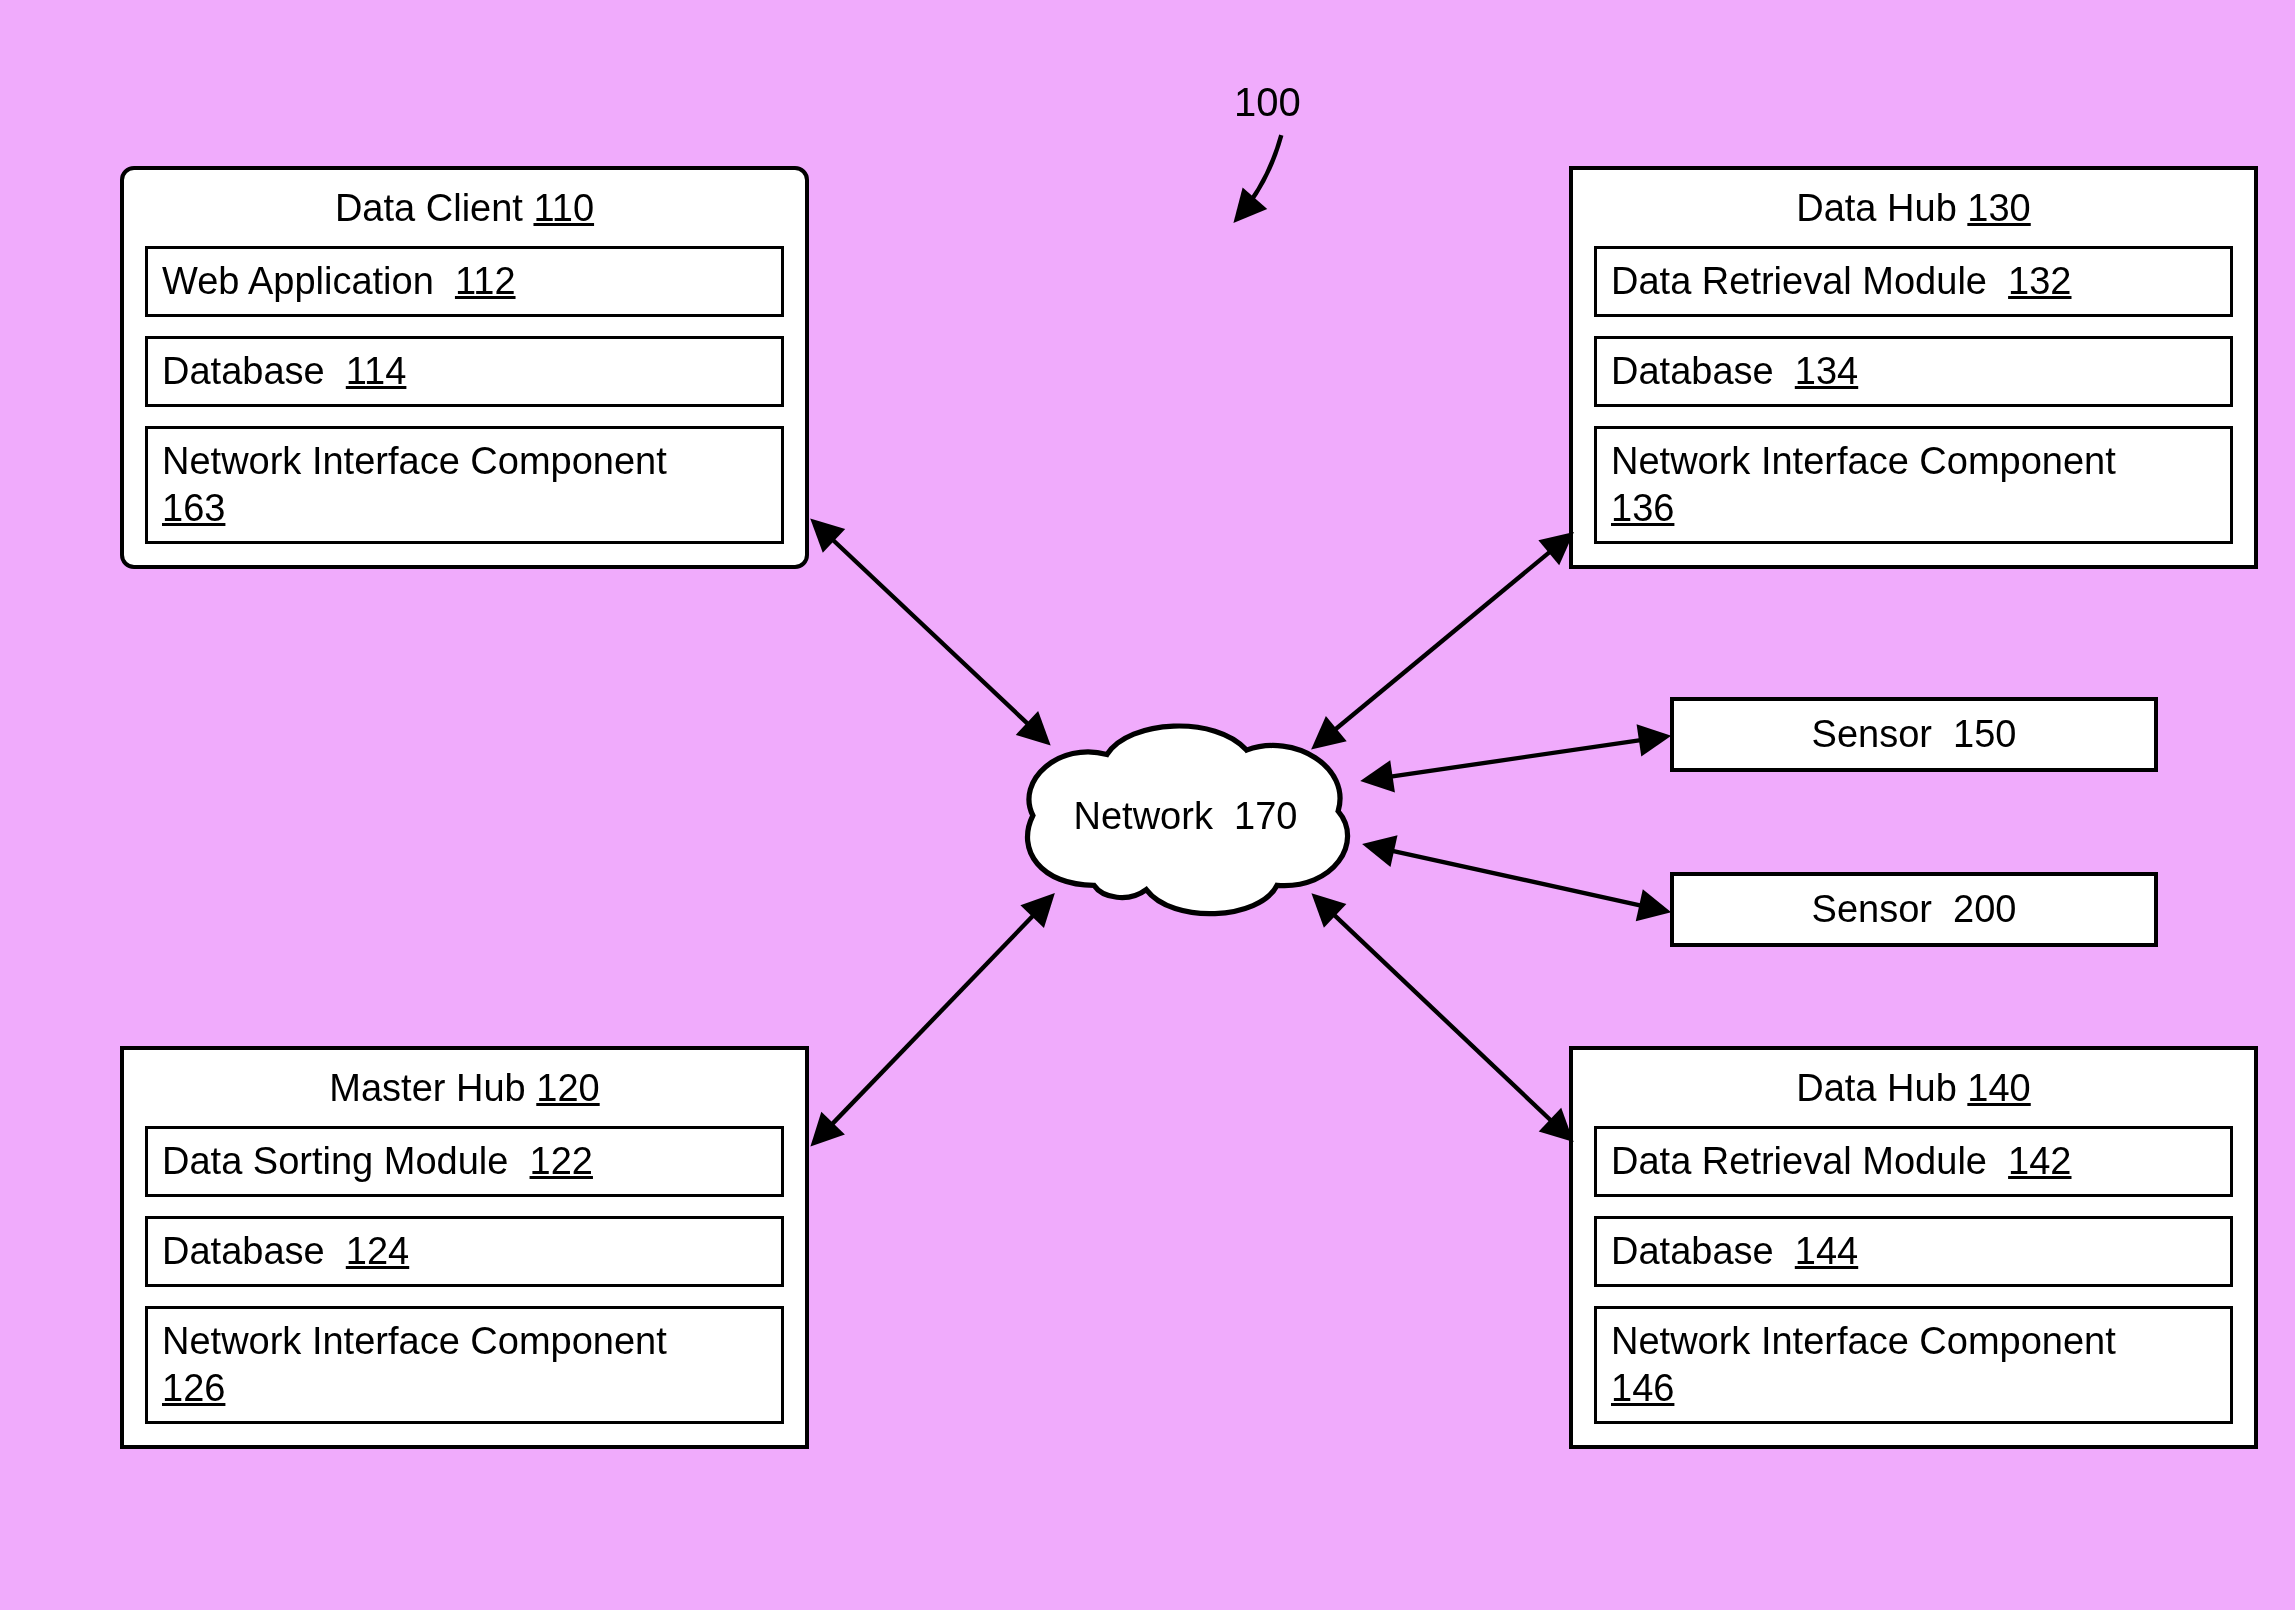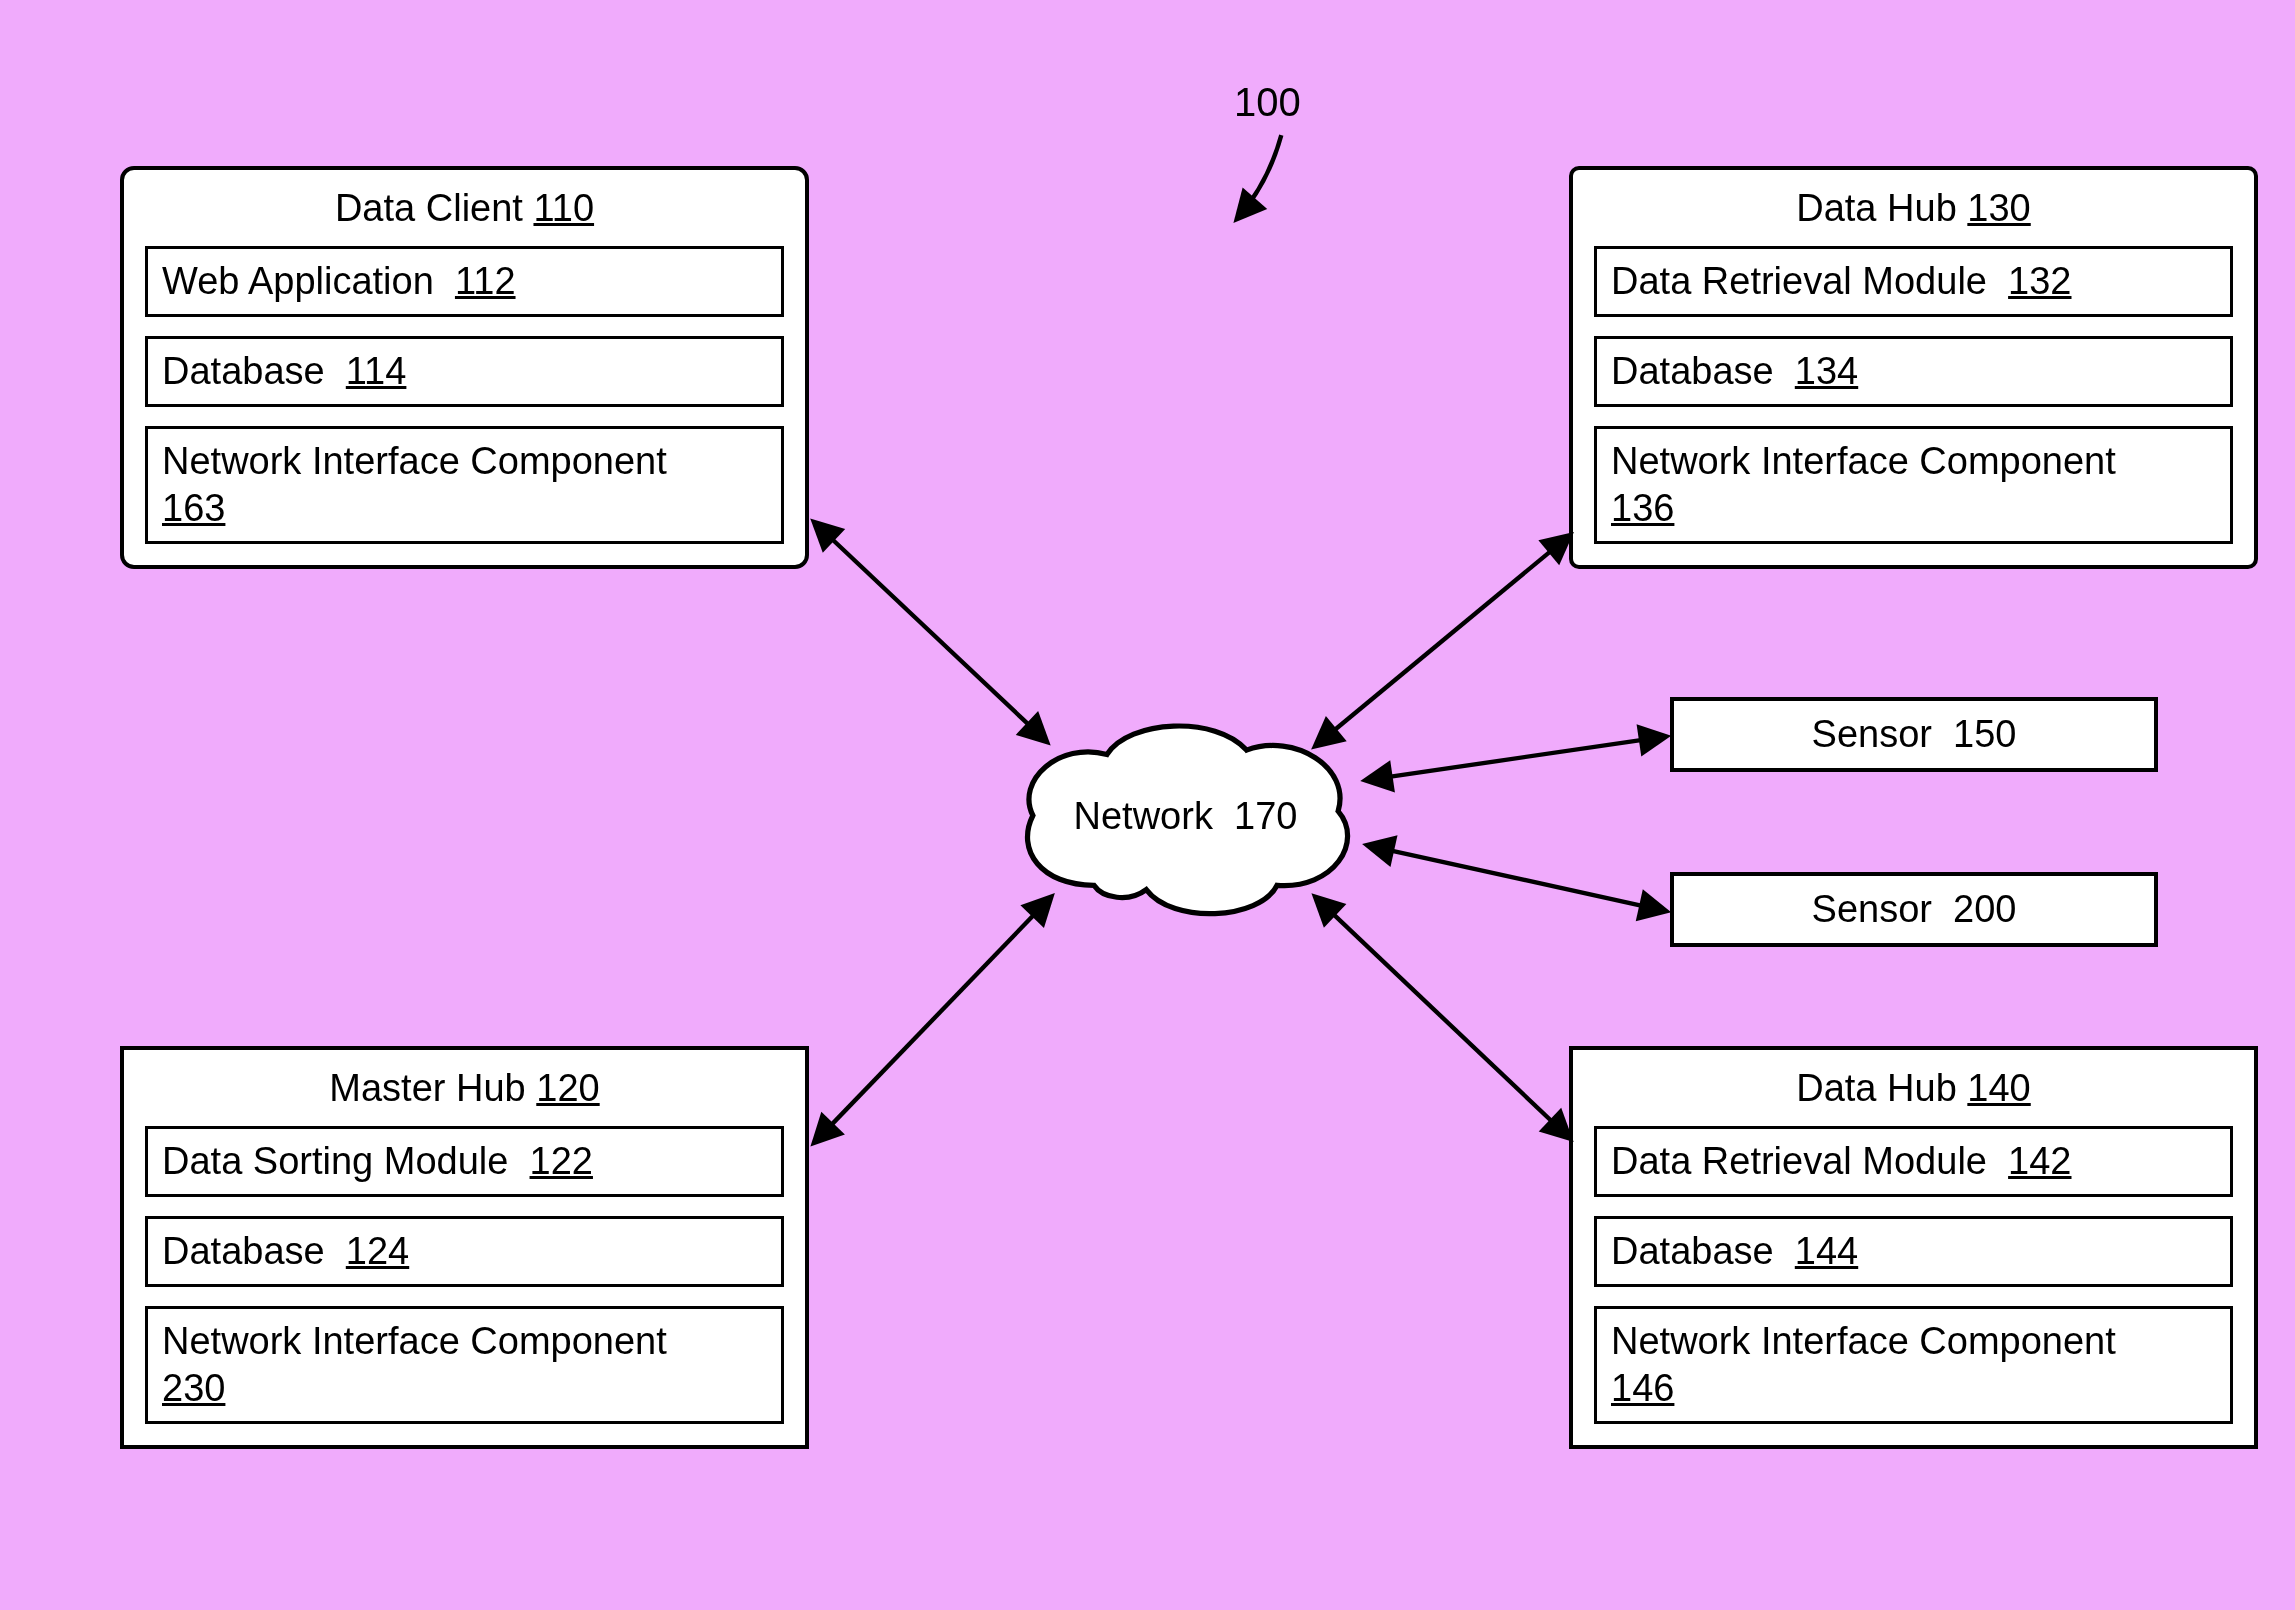--- a/index.html
+++ b/index.html
@@ -103,25 +103,25 @@
     <div class="node-title">
       <span>Master Hub</span> <span class="ref">120</span>
     </div>
     <div class="sub-box">
       <span>Data Sorting Module</span>&nbsp;&nbsp;<span class="ref">122</span>
     </div>
     <div class="sub-box">
       <span>Database</span>&nbsp;&nbsp;<span class="ref">124</span>
     </div>
     <div class="sub-box">
-      <span>Network Interface Component</span><br><span class="ref">230</span>
+      <span>Network Interface Component</span><br><span class="ref">126</span>
     </div>
   </div>
 
-  <div class="node-box" style="left:1569px; top:166px; width:689px;border-radius:10px;">
+  <div class="node-box" style="left:1569px; top:166px; width:689px;">
     <div class="node-title">
       <span>Data Hub</span> <span class="ref">130</span>
     </div>
     <div class="sub-box">
       <span>Data Retrieval Module</span>&nbsp;&nbsp;<span class="ref">132</span>
     </div>
     <div class="sub-box">
       <span>Database</span>&nbsp;&nbsp;<span class="ref">134</span>
     </div>
     <div class="sub-box">

